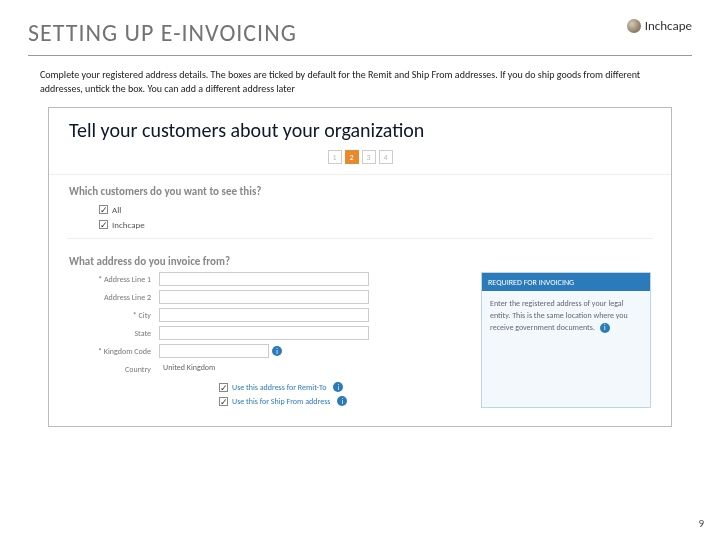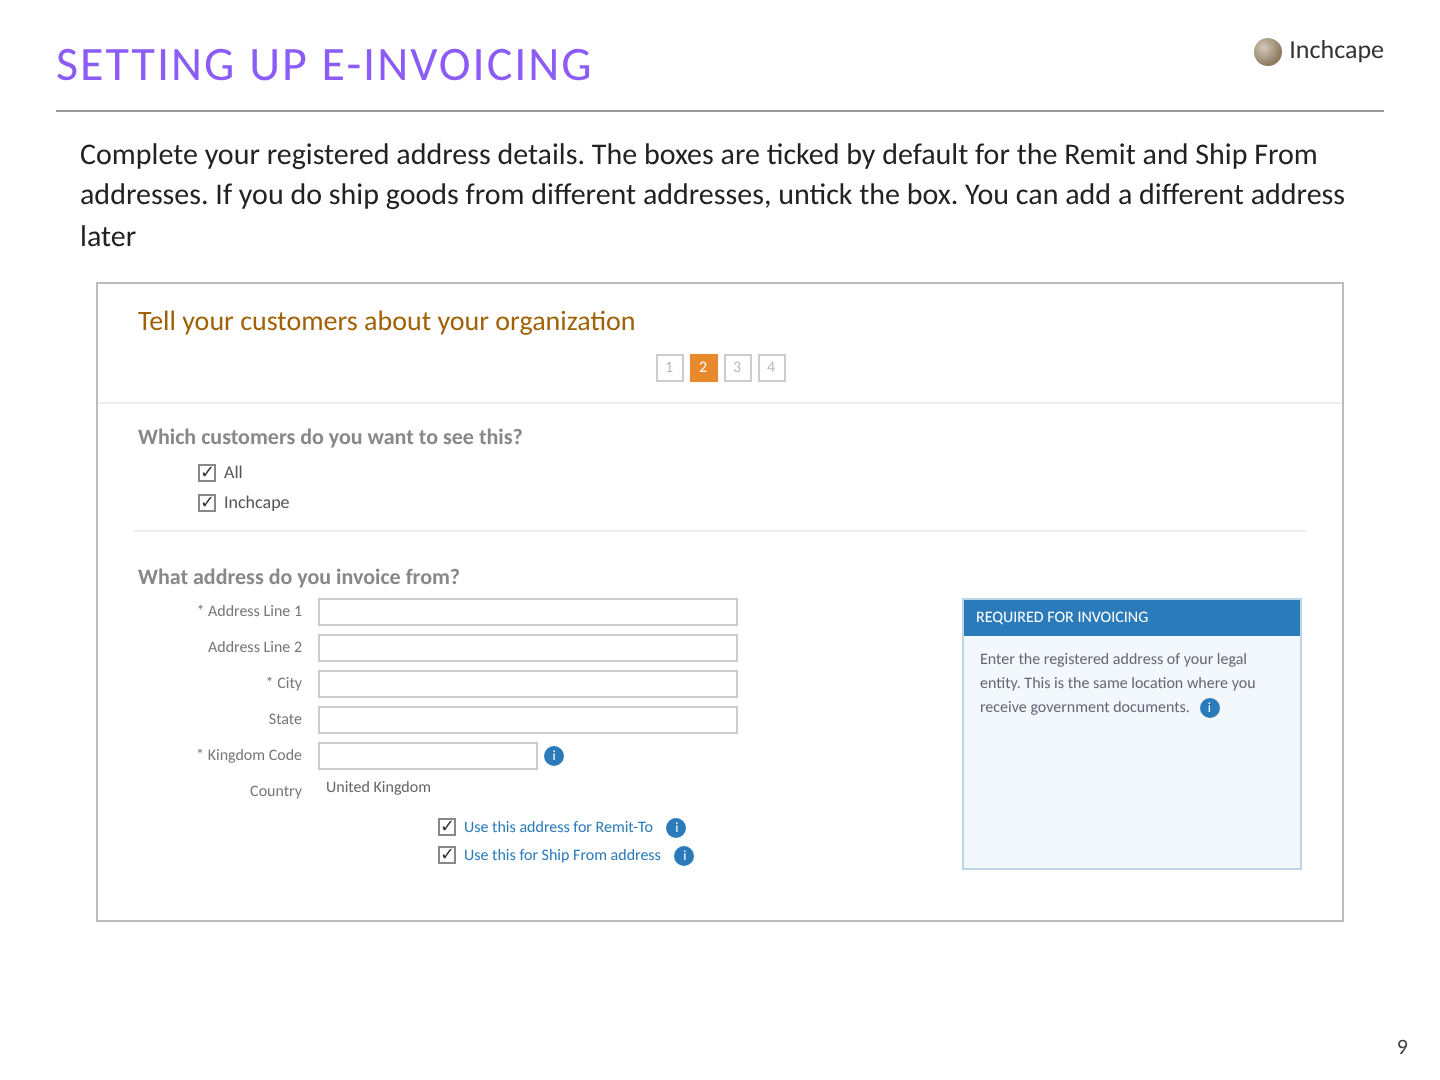--- a/index.html
+++ b/index.html
@@ -11,21 +11,21 @@
     position: relative;
     overflow: hidden;
   }
   .header {
     padding: 18px 28px 8px 28px;
     display: flex;
     justify-content: space-between;
     align-items: flex-start;
   }
   .title {
-    color: #8b5cf6;
+    color: #737373;
     font-size: 24px;
     font-weight: 400;
     letter-spacing: 1px;
   }
   .logo {
     display: flex;
     align-items: center;
     gap: 4px;
     font-size: 13px;
     color: #333;
@@ -36,36 +36,36 @@
     border-radius: 50%;
     background: radial-gradient(circle at 35% 35%, #d4c9b8, #8a7a5e 70%);
   }
   .hr {
     margin: 0 28px 12px 28px;
     border: none;
     border-top: 1px solid #999;
   }
   .instructions {
     padding: 0 40px 12px 40px;
-    font-size: 15px;
+    font-size: 10px;
     color: #222;
     line-height: 1.35;
   }
   .screenshot-frame {
     margin: 0 48px;
     border: 1px solid #bbb;
     background: #fff;
     height: 320px;
     position: relative;
     overflow: hidden;
     filter: blur(0.3px);
   }
   .org-title {
-    font-size: 14px;
-    color: #a16207;
+    font-size: 20px;
+    color: #0f172a;
     padding: 10px 20px 8px 20px;
   }
   .stepper {
     display: flex;
     justify-content: center;
     gap: 3px;
     padding-bottom: 10px;
     border-bottom: 1px solid #eee;
   }
   .step {

